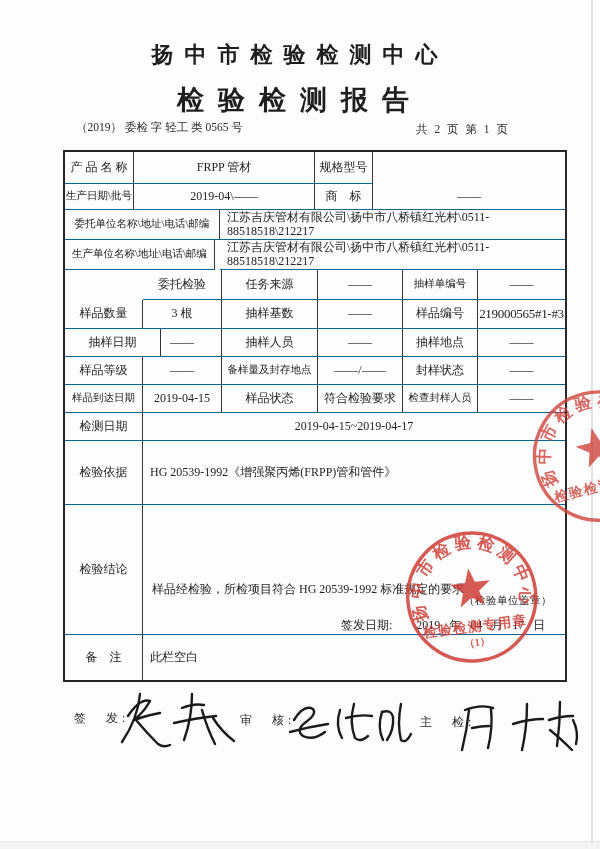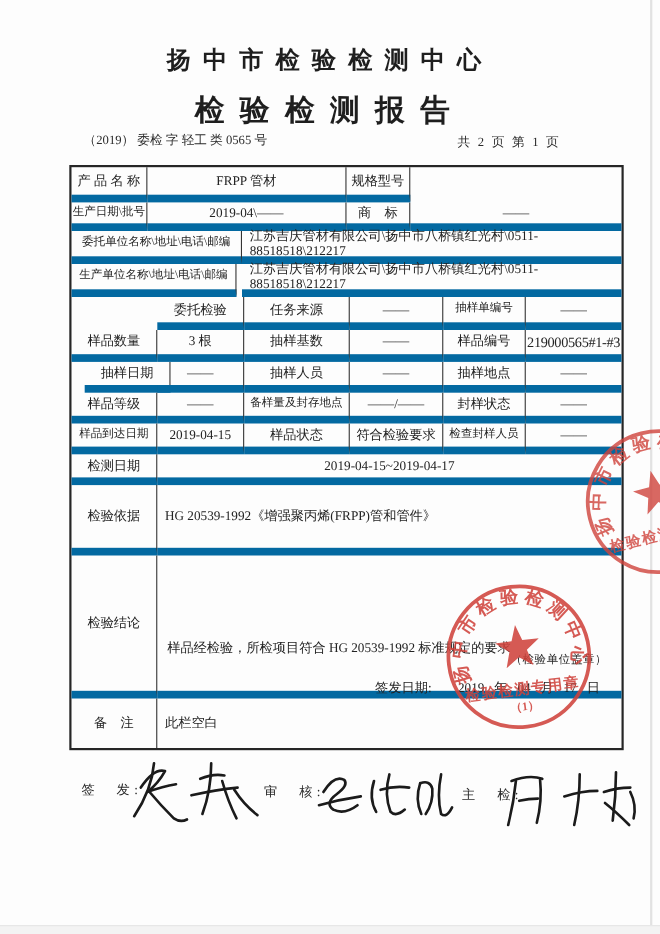--- a/index.html
+++ b/index.html
@@ -10,21 +10,21 @@
   .org-title{position:absolute;top:40px;left:0;width:100%;text-align:center;
              font-size:22px;font-weight:bold;letter-spacing:11px;color:#1e1e1e;}
   .report-title{position:absolute;top:82px;left:0;width:100%;text-align:center;
              font-size:27px;font-weight:bold;letter-spacing:14px;color:#1e1e1e;}
   .ref-line{position:absolute;top:120px;left:0;width:100%;font-size:11.5px;color:#2a2a2a;}
   .ref-no{position:absolute;left:76px;top:0;}
   .page-info{position:absolute;left:416px;top:2px;letter-spacing:2px;}
   
   .tbl{position:absolute;left:63px;top:150px;width:504px;height:532px;
        border:2px solid #262626;box-sizing:border-box;background:transparent;}
-  .c{position:absolute;box-sizing:border-box;border-right:1px solid #343434;border-bottom:7px solid #0369a1;
+  .c{position:absolute;box-sizing:border-box;border-right:1px solid #343434;border-bottom:1px solid #0369a1;
      display:flex;align-items:center;justify-content:center;font-size:12px;color:#232323;
      line-height:1.15;text-align:center;}
   .left{justify-content:flex-start;text-align:left;padding-left:7px;}
   .nr{border-right:none;} .nb{border-bottom:none;}
   .f11{font-size:10.5px;} .f9{font-size:13px;letter-spacing:-0.3px;}
   .sp1{letter-spacing:3px;padding-left:3px;}
   .rel{display:block;}
   .concl-text{position:absolute;left:9px;top:32px;width:345px;font-size:12px;text-align:left;line-height:1.3;margin-top:45px;}
   .seal-note{position:absolute;right:13px;top:90px;font-size:10.5px;letter-spacing:0.5px;}
   .issue-line{position:absolute;left:198px;top:114px;font-size:12px;white-space:nowrap;}
@@ -77,21 +77,21 @@
     <div class="c f11" style="left:338px;top:118px;width:75px;height:30px">抽样单编号</div>
     <div class="c nr" style="left:413px;top:118px;width:87px;height:30px">——</div>
 
     <div class="c" style="left:0;top:148px;width:78px;height:29px">样品数量</div>
     <div class="c" style="left:78px;top:148px;width:79px;height:29px">3 根</div>
     <div class="c" style="left:157px;top:148px;width:96px;height:29px">抽样基数</div>
     <div class="c" style="left:253px;top:148px;width:85px;height:29px">——</div>
     <div class="c" style="left:338px;top:148px;width:75px;height:29px">样品编号</div>
     <div class="c nr f9" style="left:413px;top:148px;width:87px;height:29px">219000565#1-#3</div>
 
-    <div class="c" style="left:12px;top:177px;width:78px;height:28px">抽样日期</div>
+    <div class="c" style="left:0;top:177px;width:96px;height:28px">抽样日期</div>
     <div class="c" style="left:78px;top:177px;width:79px;height:28px">——</div>
     <div class="c" style="left:157px;top:177px;width:96px;height:28px">抽样人员</div>
     <div class="c" style="left:253px;top:177px;width:85px;height:28px">——</div>
     <div class="c" style="left:338px;top:177px;width:75px;height:28px">抽样地点</div>
     <div class="c nr" style="left:413px;top:177px;width:87px;height:28px">——</div>
 
     <div class="c" style="left:0;top:205px;width:78px;height:28px">样品等级</div>
     <div class="c" style="left:78px;top:205px;width:79px;height:28px">——</div>
     <div class="c f11" style="left:157px;top:205px;width:96px;height:28px">备样量及封存地点</div>
     <div class="c" style="left:253px;top:205px;width:85px;height:28px">——/——</div>

